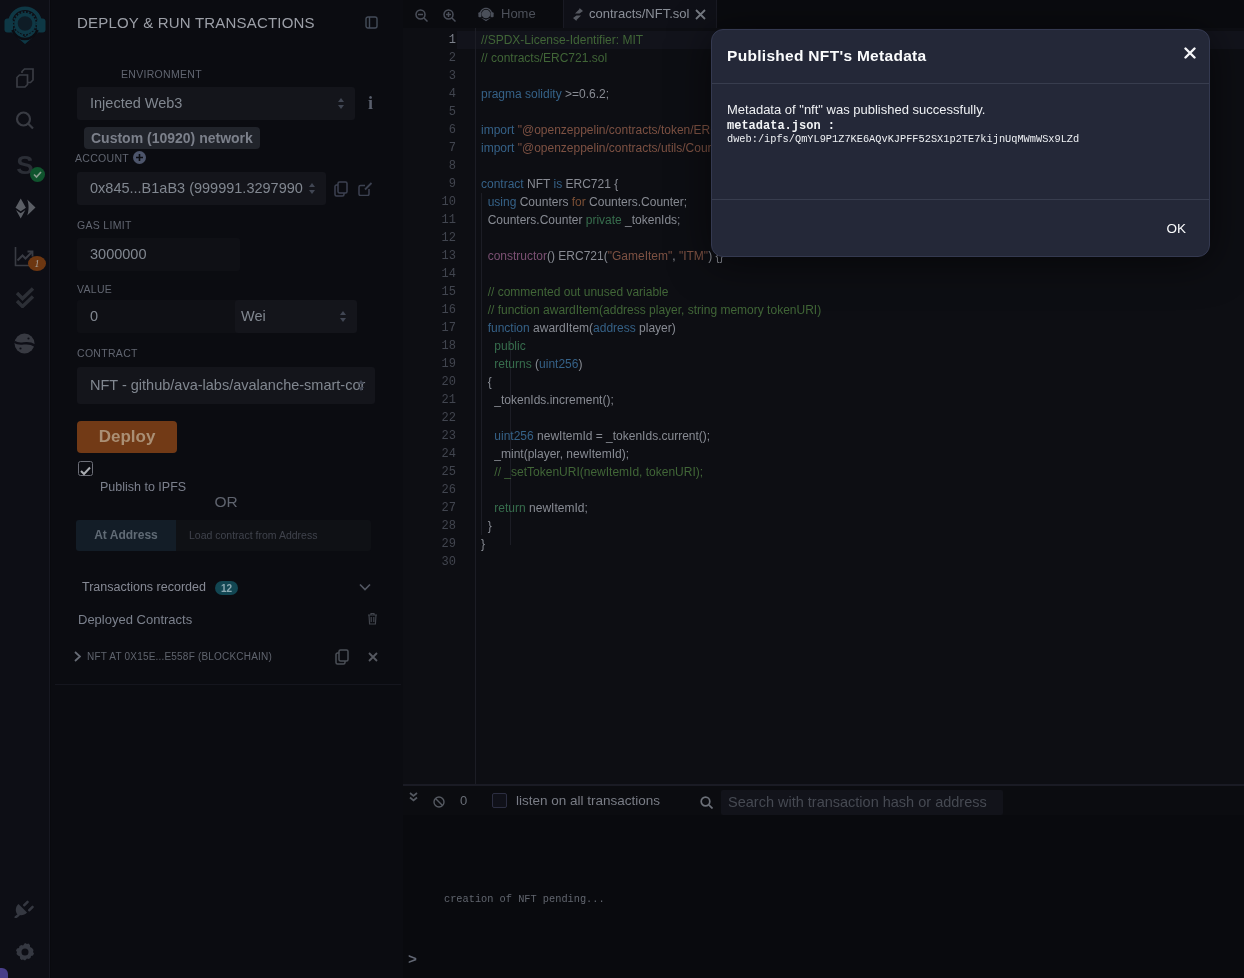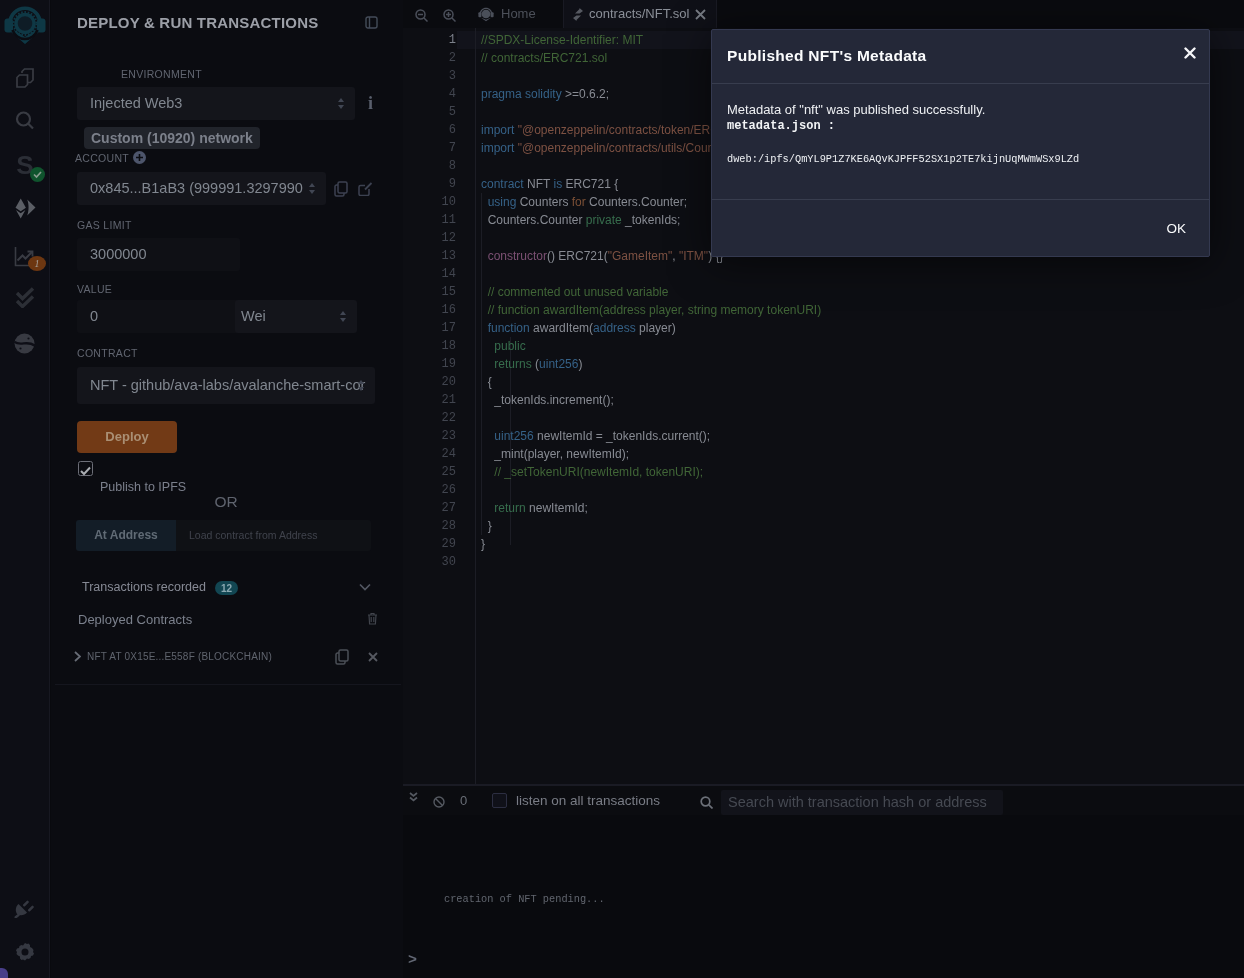--- a/index.html
+++ b/index.html
@@ -7,28 +7,28 @@
 body { font-family:"Liberation Sans", sans-serif; position:relative; }
 #app { position:absolute; left:0; top:0; width:1244px; height:978px; }
 
 
 #iconbar { position:absolute; left:0; top:0; width:50px; height:978px; background:#0f1018; border-right:1px solid #1b1c26; }
 #iconbar svg { position:absolute; }
 
 
 #sidepanel { position:absolute; left:51px; top:0; width:352px; height:978px; background:#0d0e14; }
 .sp { position:absolute; }
-#sp-title { left:26px; top:14px; font-size:15px; color:#b2b6bf; letter-spacing:0.2px;font-weight:bold; }
+#sp-title { left:26px; top:14px; font-size:15px; color:#b2b6bf; letter-spacing:0.2px; }
 .label { font-size:10.5px; color:#6f7480; letter-spacing:0.3px; }
 .ctl { background:#17181f; border-radius:3px; color:#939aa4; font-size:14.5px; line-height:33px; padding-left:13px; white-space:nowrap; overflow:hidden; }
 .caret { position:absolute; right:9px; top:50%; margin-top:-6.5px; width:9px; height:13px; }
 .caret:before { content:""; position:absolute; top:1px; left:1px; border-left:3.5px solid transparent; border-right:3.5px solid transparent; border-bottom:4.5px solid #4a505f; }
 .caret:after { content:""; position:absolute; bottom:1px; left:1px; border-left:3.5px solid transparent; border-right:3.5px solid transparent; border-top:4.5px solid #4a505f; }
 #badge-net { left:33px; top:127px; background:#262932; color:#8d929e; font-size:14px; font-weight:bold; padding:3px 7px; border-radius:4px; }
-#deploy-btn { left:26px; top:421px; width:100px; height:32px; background:#82431a; border-radius:4px; color:#c2a384; font-size:13px; font-weight:bold; text-align:center; line-height:32px; }
+#deploy-btn { left:26px; top:421px; width:100px; height:32px; background:#82431a; border-radius:4px; color:#c2a384; font-size:17px; font-weight:bold; text-align:center; line-height:32px; }
 .cb { position:absolute; width:15px; height:15px; border:1.5px solid #7b7e88; border-radius:2.5px; text-align:center; }
 #or { left:115px; top:493px; width:120px; text-align:center; font-size:15.5px; color:#6d727e; }
 #ataddr-btn { left:25px; top:520px; width:100px; height:31px; background:#16222d; border-radius:3px 0 0 3px; color:#6e7a86; font-size:12px; font-weight:bold; text-align:center; line-height:31px; }
 #ataddr-inp { left:125px; top:520px; width:195px; height:31px; background:#121419; border-radius:0 3px 3px 0; color:#494d57; font-size:10.5px; line-height:31px; padding-left:13px; }
 #tx-rec { left:31px; top:580px; font-size:12.5px; color:#9a9eaa; }
 #badge-12 { left:164px; top:581px; background:#15505e; color:#9ec0ca; font-size:10px; font-weight:bold; padding:1.5px 6px; border-radius:7px; }
 #dep-con { left:27px; top:612px; font-size:13px; color:#8d93a0; }
 #nft-row { left:36px; top:651px; font-size:10px; color:#6d727d; letter-spacing:0.2px; }
 #divider { left:4px; top:684px; width:346px; height:1px; background:#191a23; }
 
@@ -52,27 +52,27 @@
 
 
 #terminal { position:absolute; left:0; top:784px; width:841px; height:194px; background:#0b0c11; border-top:2px solid #1e1f2a; }
 #termbar { position:absolute; left:0; top:0; width:841px; height:29px; background:#0d0e13; }
 #search-inp { position:absolute; left:318px; top:4px; width:282px; height:25px; background:#15161e; border-radius:2px; color:#50545e; font-size:14.5px; line-height:25px; padding-left:7px; white-space:nowrap; overflow:hidden; }
 #term-pending { position:absolute; left:41px; top:107px; font-family:"Liberation Mono", monospace; font-size:10.3px; color:#6f747e; }
 #term-prompt { position:absolute; left:5px; top:166px; font-family:"Liberation Mono", monospace; font-size:15px; font-weight:bold; color:#707684; }
 
 
 #dim { position:absolute; left:0; top:0; width:1244px; height:978px; background:rgba(0,0,0,0.12); z-index:60; pointer-events:none; }
-#modal { z-index:100; position:absolute; left:711px; top:29px; width:499px; height:228px; background:#242838; border:1px solid #343950; border-radius:2px; box-shadow:0 5px 40px rgba(0,0,0,0.55); }
+#modal { z-index:100; position:absolute; left:711px; top:29px; width:499px; height:228px; background:#242838; border:1px solid #343950; border-radius:12px; box-shadow:0 5px 40px rgba(0,0,0,0.55); }
 #m-head { position:absolute; left:0; top:0; width:100%; height:54px; border-bottom:1px solid #383d4e; }
 #m-title { position:absolute; left:15px; top:17px; font-size:15.5px; font-weight:bold; color:#fbfcfd; letter-spacing:0.3px; }
 #m-close { position:absolute; left:472px; top:17px; }
 #m-b1 { position:absolute; left:15px; top:72px; font-size:13px; color:#eef0f3; }
 #m-b2 { position:absolute; left:15px; top:89px; font-family:"Liberation Mono", monospace; font-size:12px; font-weight:bold; color:#f2f4f6; }
-#m-b3 { position:absolute; left:15px; top:123px; font-family:"Liberation Mono", monospace; font-size:10.3px; color:#eef0f3; }
+#m-b3 { position:absolute; left:15px; top:103px; font-family:"Liberation Mono", monospace; font-size:10.3px; color:#eef0f3; }
 #m-foot { position:absolute; left:0; top:169px; width:100%; height:59px; border-top:1px solid #383d4e; }
 #m-ok { position:absolute; right:23px; top:21px; font-size:13.5px; color:#fafbfc; }
 
 #purple { position:absolute; left:0; top:968px; width:8px; height:10px; background:#52479c; border-radius:0 6px 0 0; }
 </style>
 </head>
 <body>
 <div id="app">
 
 <div id="iconbar">

